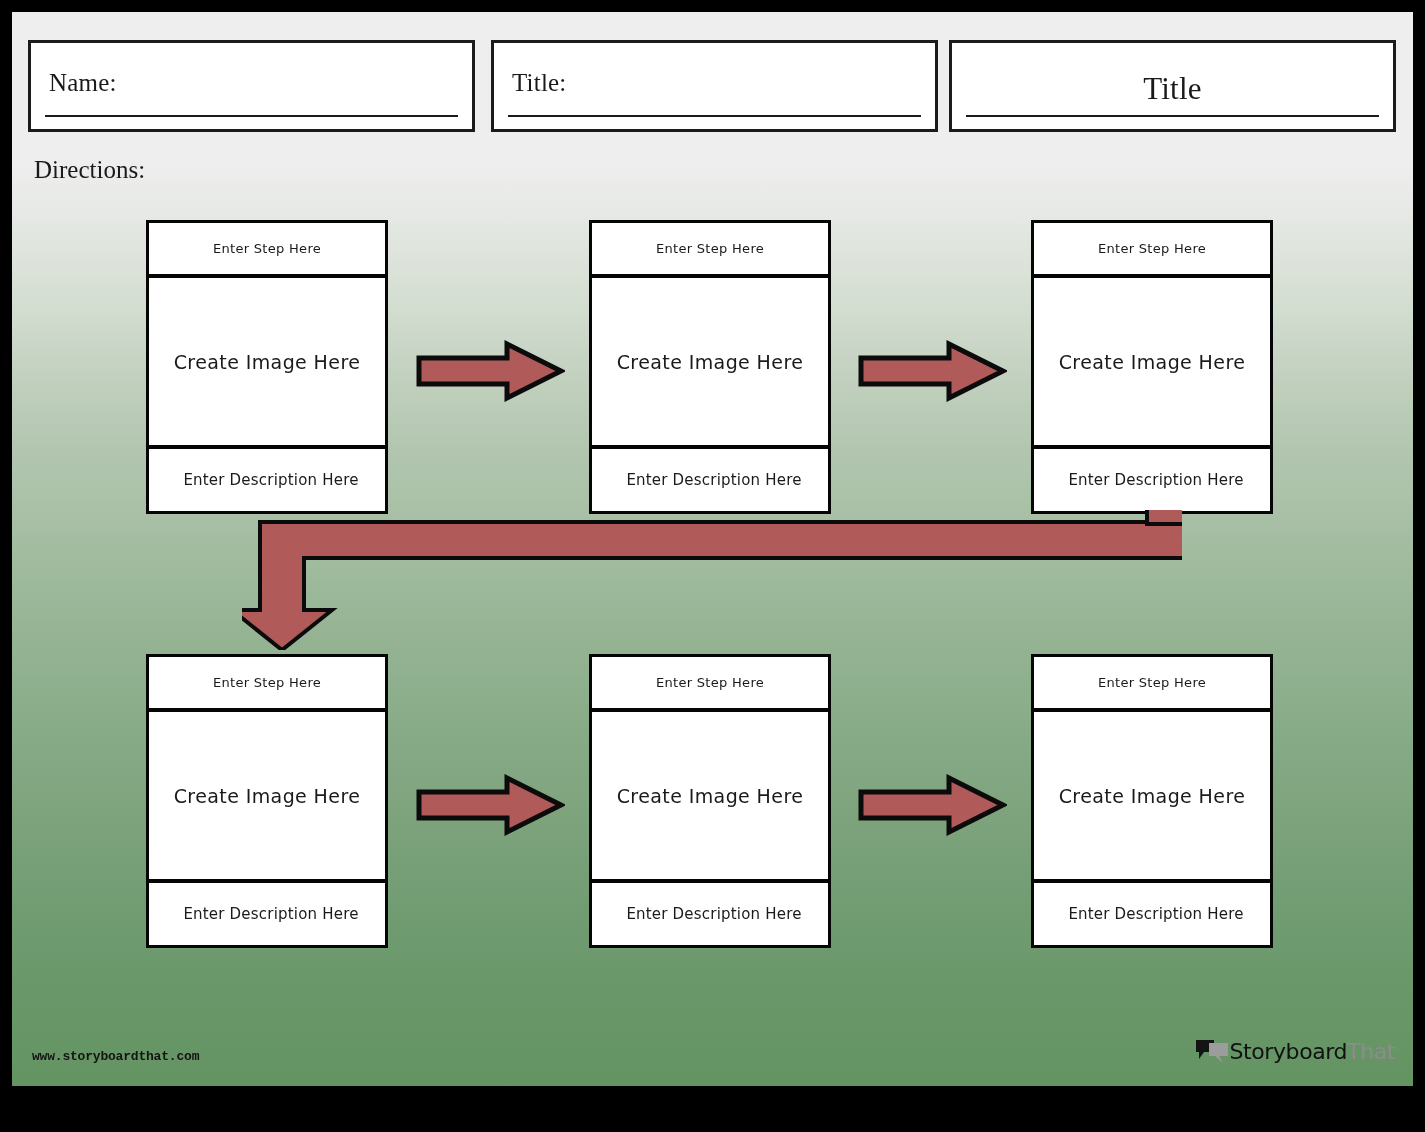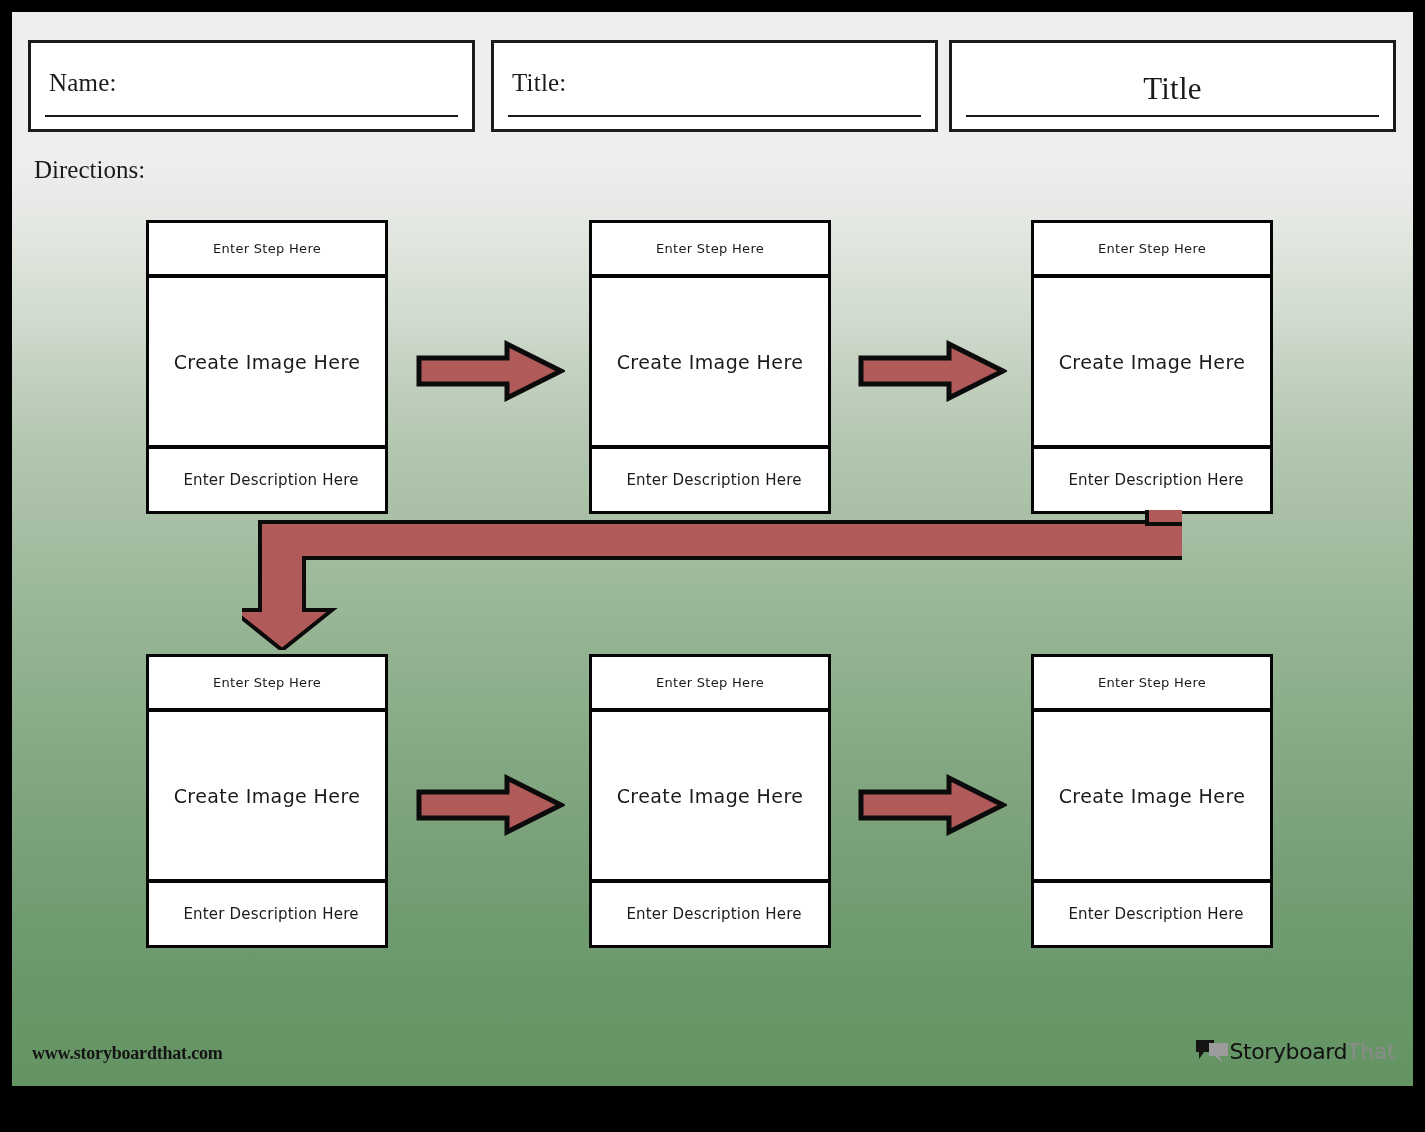--- a/index.html
+++ b/index.html
@@ -175,22 +175,22 @@
     top: 498px;
     width: 940px;
     height: 140px;
   }
 
   
   #site-url {
     position: absolute;
     left: 20px;
     bottom: 22px;
-    font-family: Liberation Serif, serif;
-    font-size: 18px;
+    font-family: Liberation Mono, monospace;
+    font-size: 13px;
     font-weight: bold;
     color: #141414;
     letter-spacing: -0.2px;
   }
   #logo {
     position: absolute;
     right: 18px;
     bottom: 18px;
     height: 34px;
     display: flex;

